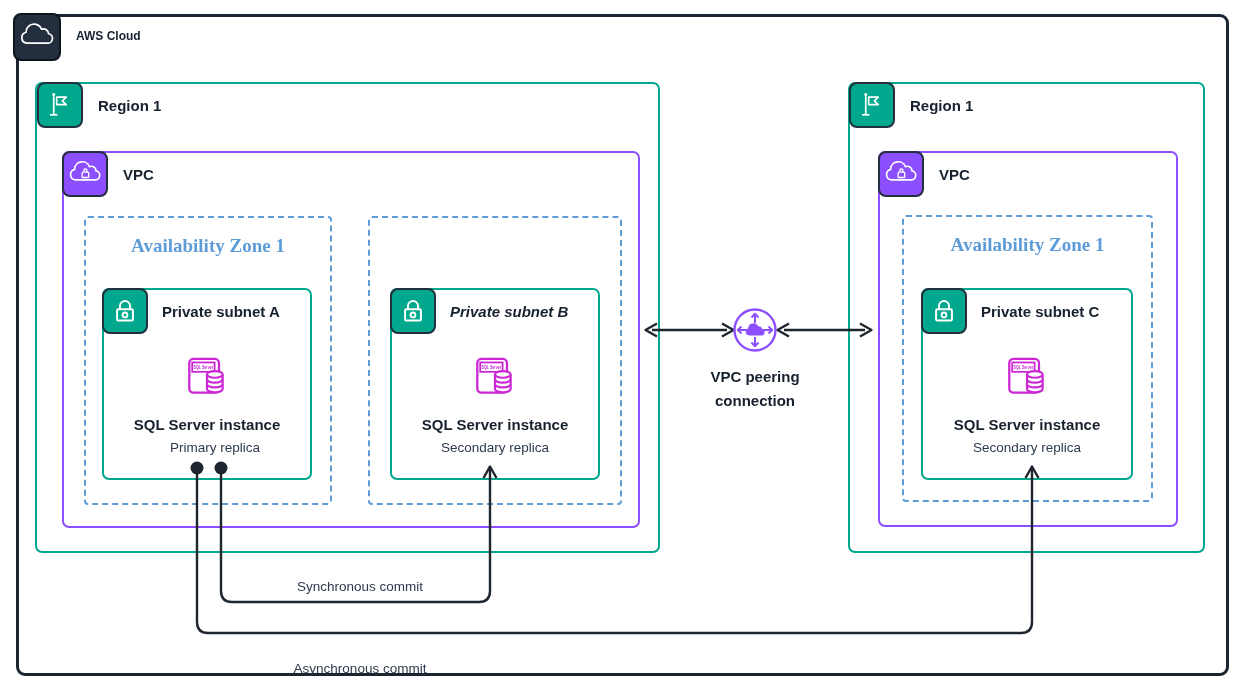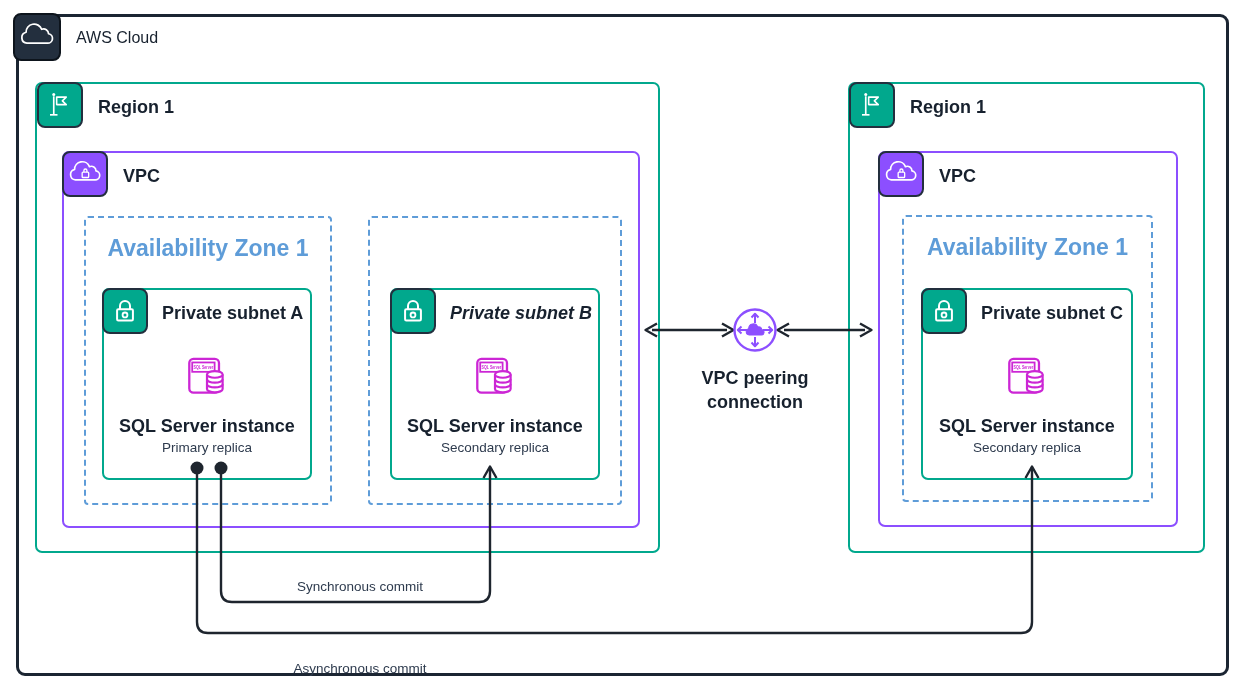--- a/index.html
+++ b/index.html
@@ -21,23 +21,23 @@
   #subnetA-box{left:102px;top:288px;width:210px;height:192px;}
   #subnetB-box{left:390px;top:288px;width:210px;height:192px;}
   #subnetC-box{left:921px;top:288px;width:212px;height:192px;}
 
   .icon-sq{position:absolute;box-sizing:border-box;border-radius:8px;display:flex;align-items:center;justify-content:center;z-index:20;}
   .icon-dark{background:#232F3E;border:2.5px solid #0D141C;}
   .icon-teal{background:#01A88D;border:2.5px solid #232F3E;}
   .icon-purple{background:#8C4FFF;border:2.5px solid #232F3E;}
 
   .lbl{position:absolute;color:#17212E;white-space:nowrap;z-index:15;}
-  .b16{font-size:16px;font-weight:normal;text-align:center;}
-  .b15{font-size:18px;font-weight:bold;}
-  .az-lbl{color:#5E9CD8;font-size:23px;font-weight:bold;text-align:center;white-space:nowrap;}
+  .b16{font-size:12px;font-weight:bold;text-align:center;}
+  .b15{font-size:15px;font-weight:bold;}
+  .az-lbl{color:#5E9CD8;font-size:19px;font-weight:bold;text-align:center;white-space:nowrap;font-family:Liberation Serif, serif;}
   .ctr{text-align:center;}
   .reg13{font-size:13.5px;font-weight:normal;color:#2E3B4E;}
   .sql-icon{position:absolute;z-index:15;}
   #overlay{position:absolute;left:0;top:0;z-index:40;pointer-events:none;}
 </style>
 </head>
 <body>
 
 <div id="canvas">
 
@@ -151,21 +151,21 @@
   <div class="lbl b15" style="left:939px;top:166px;">VPC</div>
 
   <div class="lbl az-lbl" style="left:84px;top:235px;width:248px;">Availability Zone 1</div>
   <div class="lbl az-lbl" style="left:902px;top:234px;width:251px;">Availability Zone 1</div>
 
   <div class="lbl b15" style="left:162px;top:303px;">Private subnet A</div>
   <div class="lbl b15" style="left:450px;top:303px;font-style:italic;">Private subnet B</div>
   <div class="lbl b15" style="left:981px;top:303px;">Private subnet C</div>
 
   <div class="lbl b15 ctr" style="left:102px;top:416px;width:210px;">SQL Server instance</div>
-  <div class="lbl reg13 ctr" style="left:102px;top:440px;width:210px;">Primary replica</div>
+  <div class="lbl reg13 ctr" style="left:102px;top:440px;width:210px;padding-left:8px;">Primary replica</div>
   <div class="lbl b15 ctr" style="left:390px;top:416px;width:210px;">SQL Server instance</div>
   <div class="lbl reg13 ctr" style="left:390px;top:440px;width:210px;">Secondary replica</div>
   <div class="lbl b15 ctr" style="left:921px;top:416px;width:212px;">SQL Server instance</div>
   <div class="lbl reg13 ctr" style="left:921px;top:440px;width:212px;">Secondary replica</div>
 
   <div class="lbl b15 ctr" style="left:670px;top:368px;width:170px;text-align:center;">VPC peering</div>
   <div class="lbl b15 ctr" style="left:670px;top:392px;width:170px;">connection</div>
 
   <div class="lbl reg13 ctr" style="left:260px;top:579px;width:200px;">Synchronous commit</div>
   <div class="lbl reg13 ctr" style="left:260px;top:661px;width:200px;">Asynchronous commit</div>

